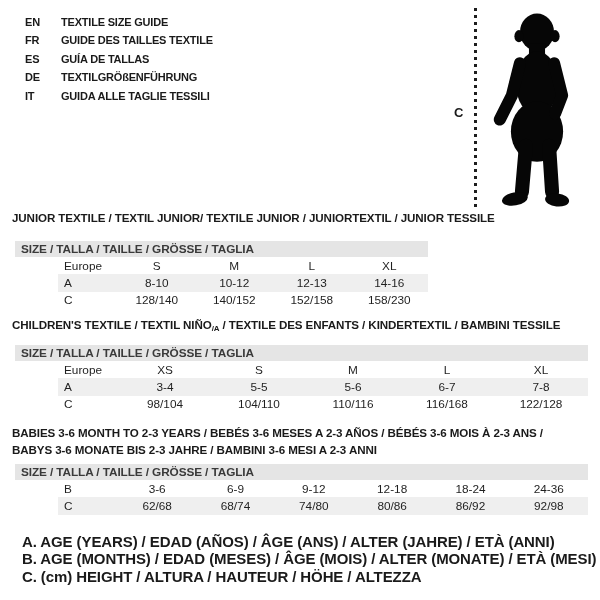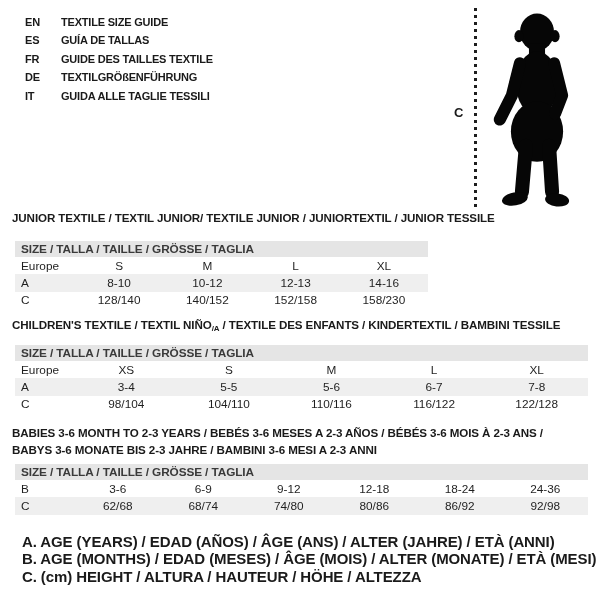--- a/index.html
+++ b/index.html
@@ -32,43 +32,43 @@
 
   
   .size-table { left:15px; }
   .t1 { top:241px; width:413px; }
   .t2 { top:345px; width:573px; }
   .t3 { top:464px; width:573px; }
   .band {
     height:16px; line-height:16px; background:#e5e5e5; color:#3a3a3a;
     font-size:11.8px; font-weight:700; padding-left:6px; letter-spacing:-0.1px;
   }
-  .trow { display:flex; height:17.3px; align-items:center; font-size:11.8px; color:#1f1f1f; }
+  .trow { display:flex; height:17.3px; align-items:center; font-size:11.8px; color:#1f1f1f;margin-left:43px; }
   .trow.shaded { background:#efefef; }
   .lbl { width:60px; padding-left:6px; box-sizing:border-box; }
   .cell { flex:1; text-align:center; }
 
   
   .footnotes { left:22px; top:533px; font-weight:700; font-size:15px; line-height:17.4px; letter-spacing:-0.1px; }
 </style>
 </head>
 <body>
 
 <div class="abs lang-block">
   <div class="lang-row">
     <span class="lang-code">EN</span>
     <span>TEXTILE SIZE GUIDE</span>
   </div>
   <div class="lang-row">
+    <span class="lang-code">FR</span>
+    <span>GUIDE DES TAILLES TEXTILE</span>
+  </div>
+  <div class="lang-row">
     <span class="lang-code">ES</span>
     <span>GUÍA DE TALLAS</span>
-  </div>
-  <div class="lang-row">
-    <span class="lang-code">FR</span>
-    <span>GUIDE DES TAILLES TEXTILE</span>
   </div>
   <div class="lang-row">
     <span class="lang-code">DE</span>
     <span>TEXTILGRÖßENFÜHRUNG</span>
   </div>
   <div class="lang-row">
     <span class="lang-code">IT</span>
     <span>GUIDA ALLE TAGLIE TESSILI</span>
   </div>
 </div>
@@ -135,21 +135,21 @@
     <div class="cell">5-5</div>
     <div class="cell">5-6</div>
     <div class="cell">6-7</div>
     <div class="cell">7-8</div>
   </div>
   <div class="trow">
     <div class="lbl">C</div>
     <div class="cell">98/104</div>
     <div class="cell">104/110</div>
     <div class="cell">110/116</div>
-    <div class="cell">116/122</div>
+    <div class="cell">116/168</div>
     <div class="cell">122/128</div>
   </div>
 </div>
 
 <div class="abs section-title t3-title">
   <div>BABIES 3-6 MONTH TO 2-3 YEARS / BEBÉS 3-6 MESES A 2-3 AÑOS / BÉBÉS 3-6 MOIS À 2-3 ANS /</div>
   <div>BABYS 3-6 MONATE BIS 2-3 JAHRE / BAMBINI 3-6 MESI A 2-3 ANNI</div>
 </div>
 <div class="abs size-table t3">
   <div class="band">SIZE / TALLA / TAILLE / GRÖSSE / TAGLIA</div>

